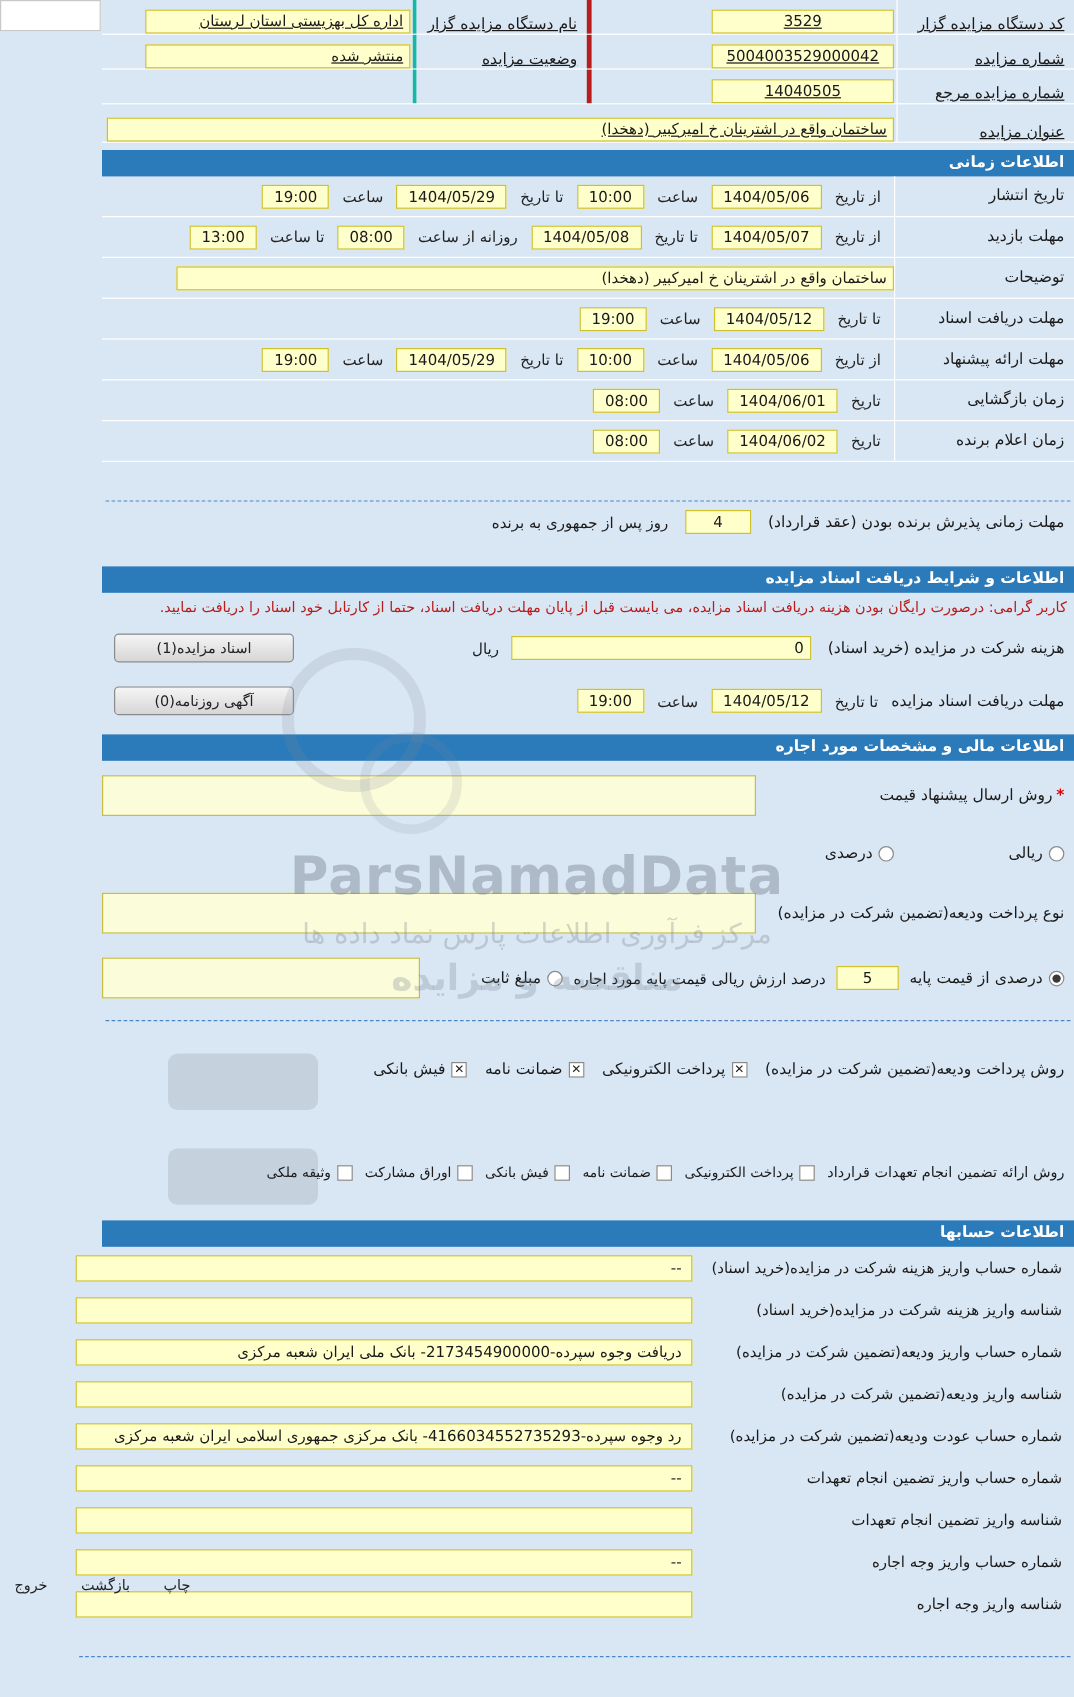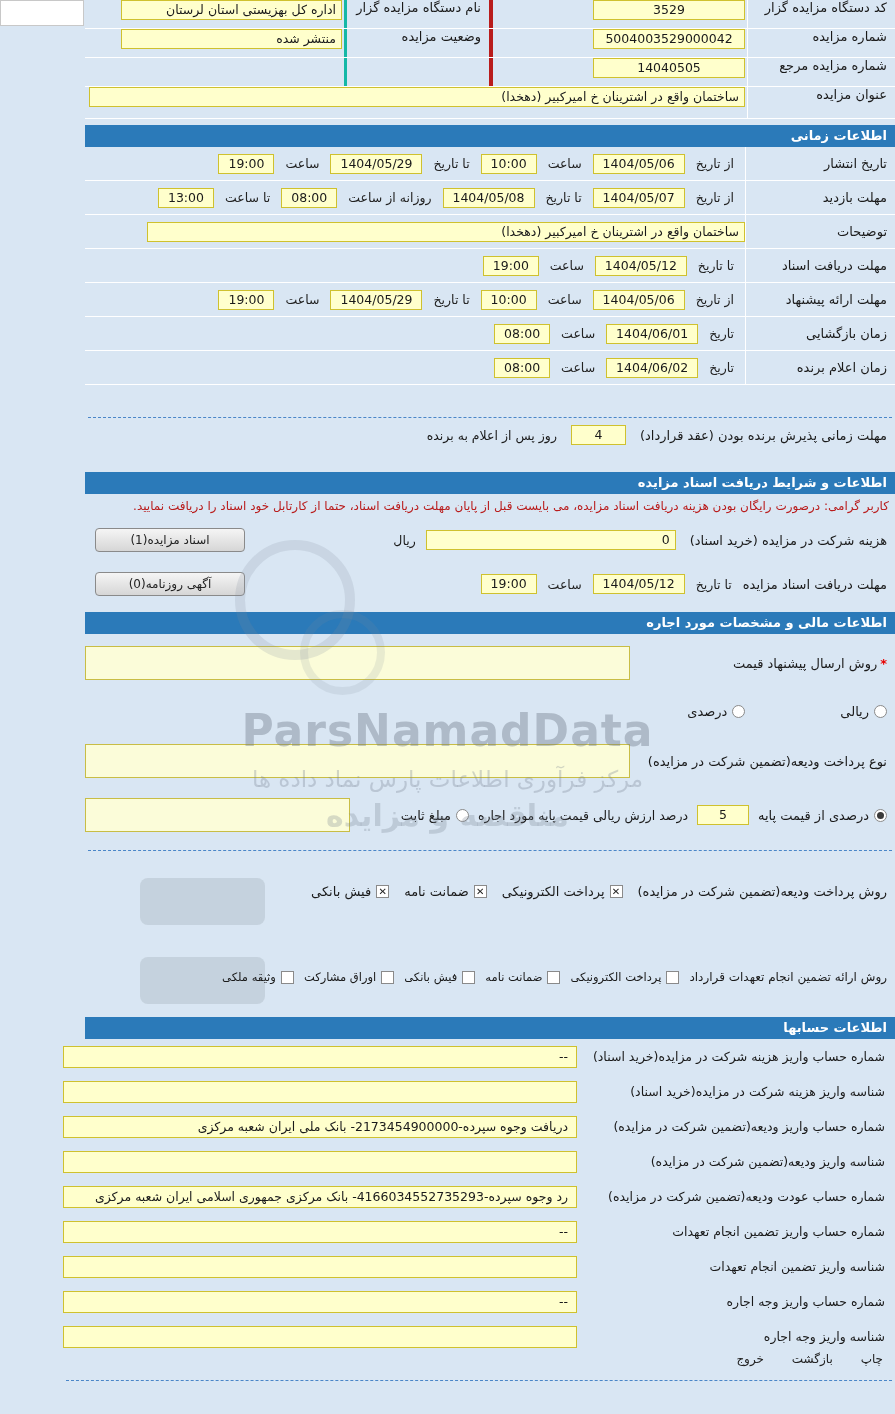--- a/index.html
+++ b/index.html
@@ -42,21 +42,21 @@
   
   .gold-box {
     height: 34px;
     background: #fbfcd9;
     border: 1px solid #c8bd45;
     flex-shrink: 0;
   }
 
   
   .trow { display: flex; align-items: stretch; min-height: 29px; border-bottom: 1px solid #fff; }
-  .trow > div { display: flex; align-items: flex-start; }
+  .trow > div { display: flex; align-items: flex-end; text-decoration: underline; }
   .c-lbl1 { width: 148px; padding-right: 8px; border-left: 1px solid #fff; }
   .c-val1 { width: 258px; padding-right: 2px; border-left: 4px solid #b91c1c; }
   .c-lbl2 { width: 145px; padding-right: 8px; border-left: 3px solid #14b8a6; }
   .c-val2 { width: 227px; padding: 0 2px; }
   .c-span { flex: 1; padding: 0 2px; }
   .w150 { width: 152px; }
   .title-row { min-height: 32px; }
 
   
   .time-row { display: flex; align-items: center; height: 34px; border-bottom: 1px solid #fff; }
@@ -135,21 +135,21 @@
   .sec-hesab { margin-top: 12px; }
   .sec-docs { margin-top: 20px; }
 
   
   .acc-row { display: flex; align-items: center; height: 35px; }
   .acc-lbl { flex: 1; padding-right: 10px; font-size: 12.5px; white-space: nowrap; overflow: hidden; }
   .acc-box { width: 514px; height: 22px; line-height: 20px; text-align: right; padding: 0 8px; }
 
   .dash-bottom { margin-top: 26px; }
 
-  .footer { position: absolute; top: 1352px; width: 100%; text-align: right; font-size: 12px; color: #222; z-index: 3; }
+  .footer { position: absolute; top: 1314px; width: 100%; text-align: left; font-size: 12px; color: #222; z-index: 3; }
   .footer span { margin: 0 12px; cursor: pointer; }
 
   
   .artifact {
     position: absolute; top: 0; left: 0; width: 84px; height: 26px;
     background: #fff; border: 1px solid #c8c8c8; z-index: 7;
   }
 
   
   .watermark { position: absolute; top: 705px; left: 0; width: 100%; text-align: center; z-index: 6; pointer-events: none; }
@@ -279,21 +279,21 @@
       <div class="ybox hm">08:00</div>
     </div>
   </div>
 
   <div class="gap32"></div>
   <div class="dashed"></div>
 
   <div class="accept-row">
     <span>مهلت زمانی پذیرش برنده بودن (عقد قرارداد)</span>
     <div class="ybox">4</div>
-    <span class="accept-suffix">روز پس از اعلام به برنده</span>
+    <span class="accept-suffix">روز پس از جمهوری به برنده</span>
   </div>
 
   <div class="sec-bar sec-docs">اطلاعات و شرایط دریافت اسناد مزایده</div>
   <div class="notice">کاربر گرامی: درصورت رایگان بودن هزینه دریافت اسناد مزایده، می بایست قبل از پایان مهلت دریافت اسناد، حتما از کارتابل خود اسناد را دریافت نمایید.</div>
 
   <div class="fee-row">
     <span>هزینه شرکت در مزایده (خرید اسناد)</span>
     <div class="ybox right fee-box">0</div>
     <span class="unit">ریال</span>
     <div class="btn">اسناد مزایده(1)</div>

